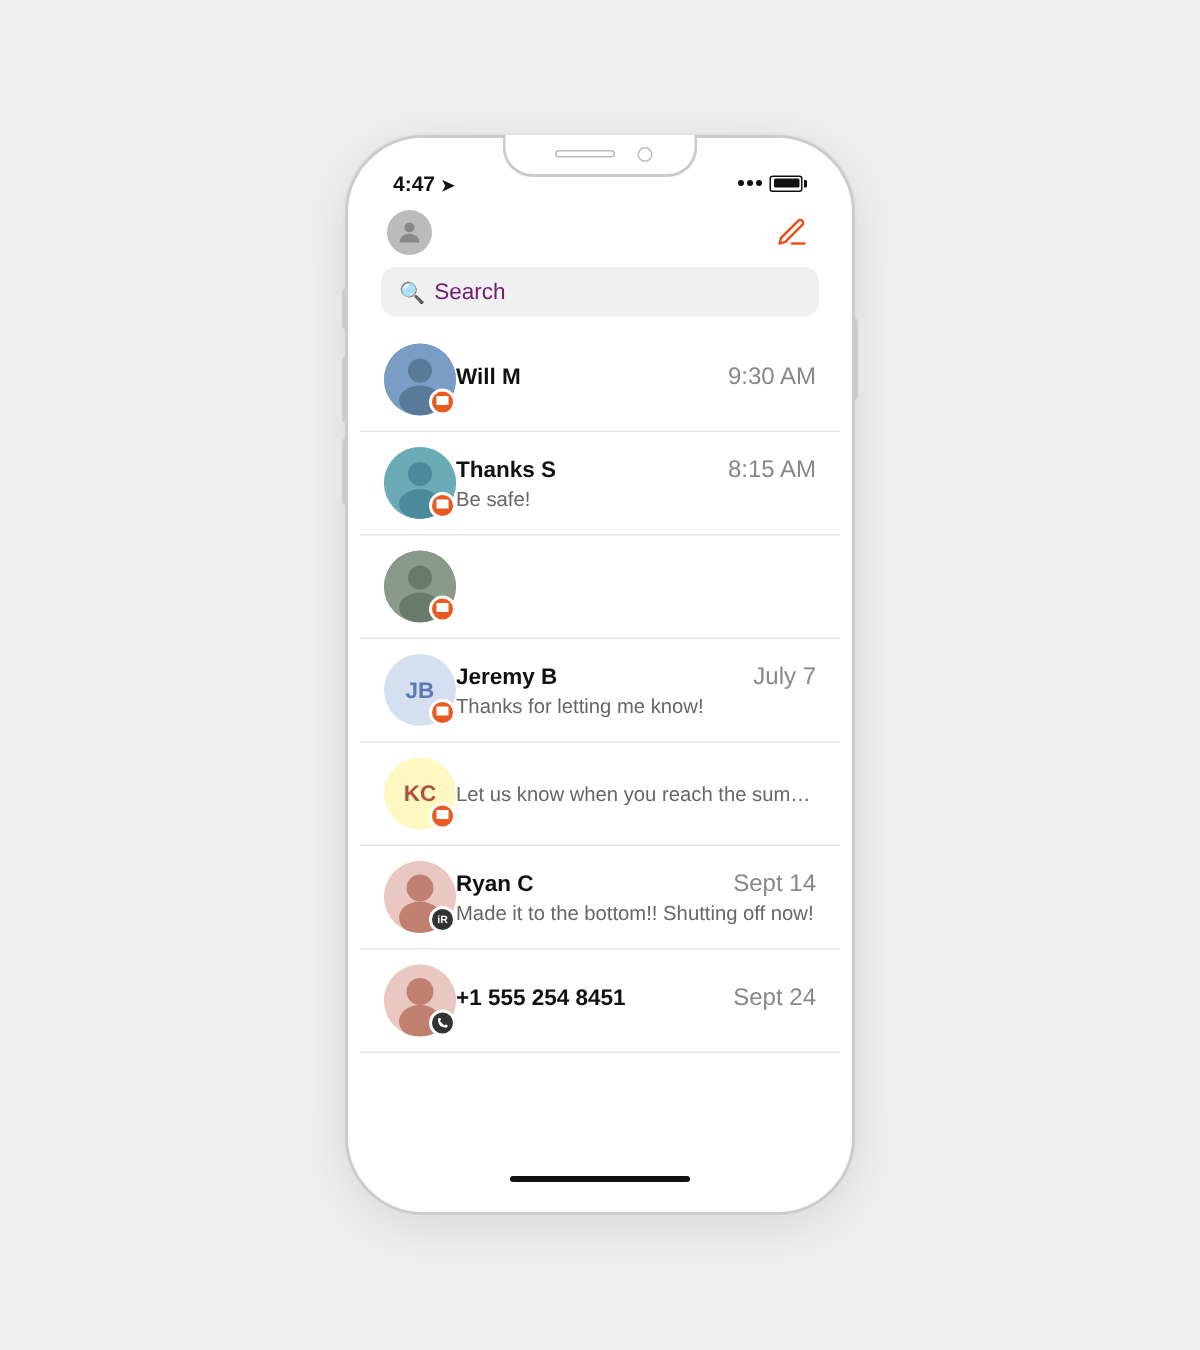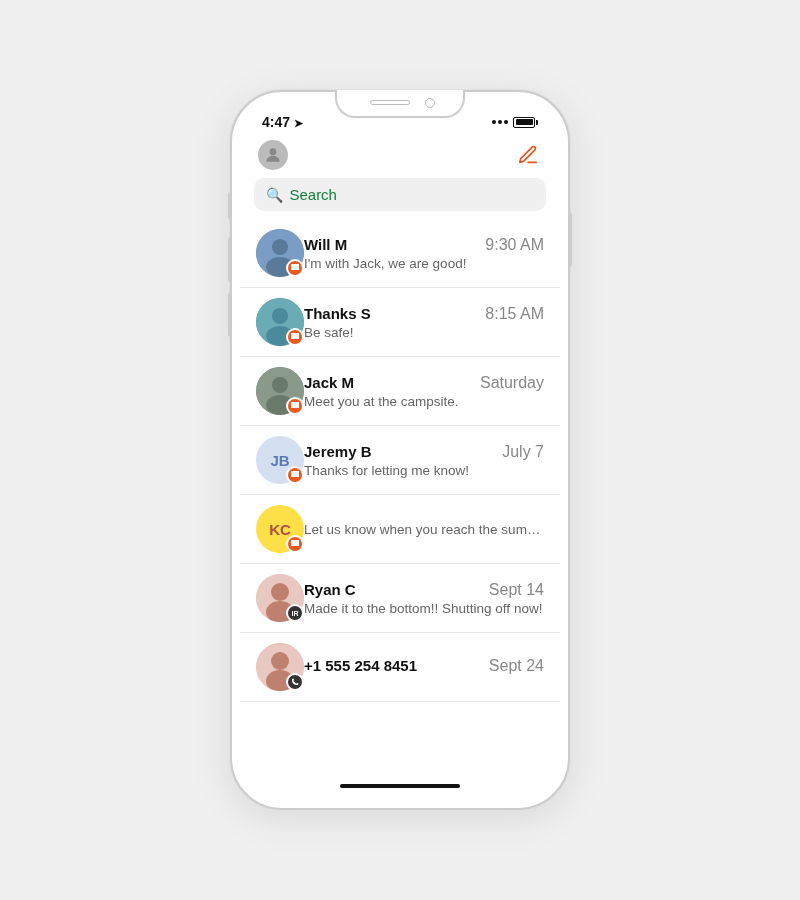--- a/index.html
+++ b/index.html
@@ -184,21 +184,21 @@
       margin: 0 14px 8px;
       background: #f0f0f0;
       border-radius: 10px;
       display: flex;
       align-items: center;
       padding: 8px 12px;
       gap: 6px;
       flex-shrink: 0;
     }
     .search-icon { color: #888; font-size: 14px; }
-    .search-text { color: #15803d; font-size: 15px; }
+    .search-text { color: #701a75; font-size: 15px; }
 
     
     .conv-list {
       flex: 1;
       overflow-y: auto;
       overflow-x: hidden;
     }
     .conv-list::-webkit-scrollbar { display: none; }
 
     .conv-item {
@@ -273,21 +273,21 @@
       flex-shrink: 0;
     }
     .home-bar {
       width: 120px; height: 4px;
       background: #111;
       border-radius: 3px;
     }
 
     
     .avatar-jb { background: #d4e0f0; color: #5a7ab5; }
-    .avatar-kc { background: #fde047; color: #b05040; }
+    .avatar-kc { background: #fef9c3; color: #b05040; }
     .avatar-ryan { background: #e8c8c0; color: #c06050; }
     .avatar-unknown { background: #e8c8c0; color: #c06050; }
   </style>
 </head>
 <body>
 
 <div class="phone-wrapper">
   <div class="phone-frame">
 
     <div class="btn-side-right"></div>
@@ -361,21 +361,20 @@
                 <path d="M1 1h8v6H1z"></path>
                 <path d="M1 7l2-2"></path>
               </svg>
           </div>
         </div>
         <div class="conv-content">
           <div class="conv-top">
             <span class="conv-name">Will M</span>
             <span class="conv-time">9:30 AM</span>
           </div>
-          <div class="conv-msg">I'm with Jack, we are good!</div>
         </div>
       </div>
 
       <div class="conv-item">
         <div class="avatar-wrap">
           <div class="avatar" style="background:#5a9aaa;">
             <svg viewBox="0 0 48 48" width="48" height="48">
               <circle cx="24" cy="24" r="24" fill="#6aabb5"></circle>
               <circle cx="24" cy="18" r="8" fill="#4a8a9a"></circle>
               <ellipse cx="24" cy="38" rx="14" ry="10" fill="#4a8a9a"></ellipse>
@@ -404,27 +403,20 @@
               <circle cx="24" cy="18" r="8" fill="#6a7a6a"></circle>
               <ellipse cx="24" cy="38" rx="14" ry="10" fill="#6a7a6a"></ellipse>
             </svg>
           </div>
           <div class="avatar-badge">
             <svg viewBox="0 0 10 10" fill="white">
                 <path d="M1 1h8v6H1z"></path>
               </svg>
           </div>
         </div>
-        <div class="conv-content">
-          <div class="conv-top">
-            <span class="conv-name">Jack M</span>
-            <span class="conv-time">Saturday</span>
-          </div>
-          <div class="conv-msg">Meet you at the campsite.</div>
-        </div>
       </div>
 
       <div class="conv-item">
         <div class="avatar-wrap">
           <div class="avatar avatar-jb">
             <span>JB</span>
           </div>
           <div class="avatar-badge">
             <svg viewBox="0 0 10 10" fill="white">
                 <path d="M1 1h8v6H1z"></path>

